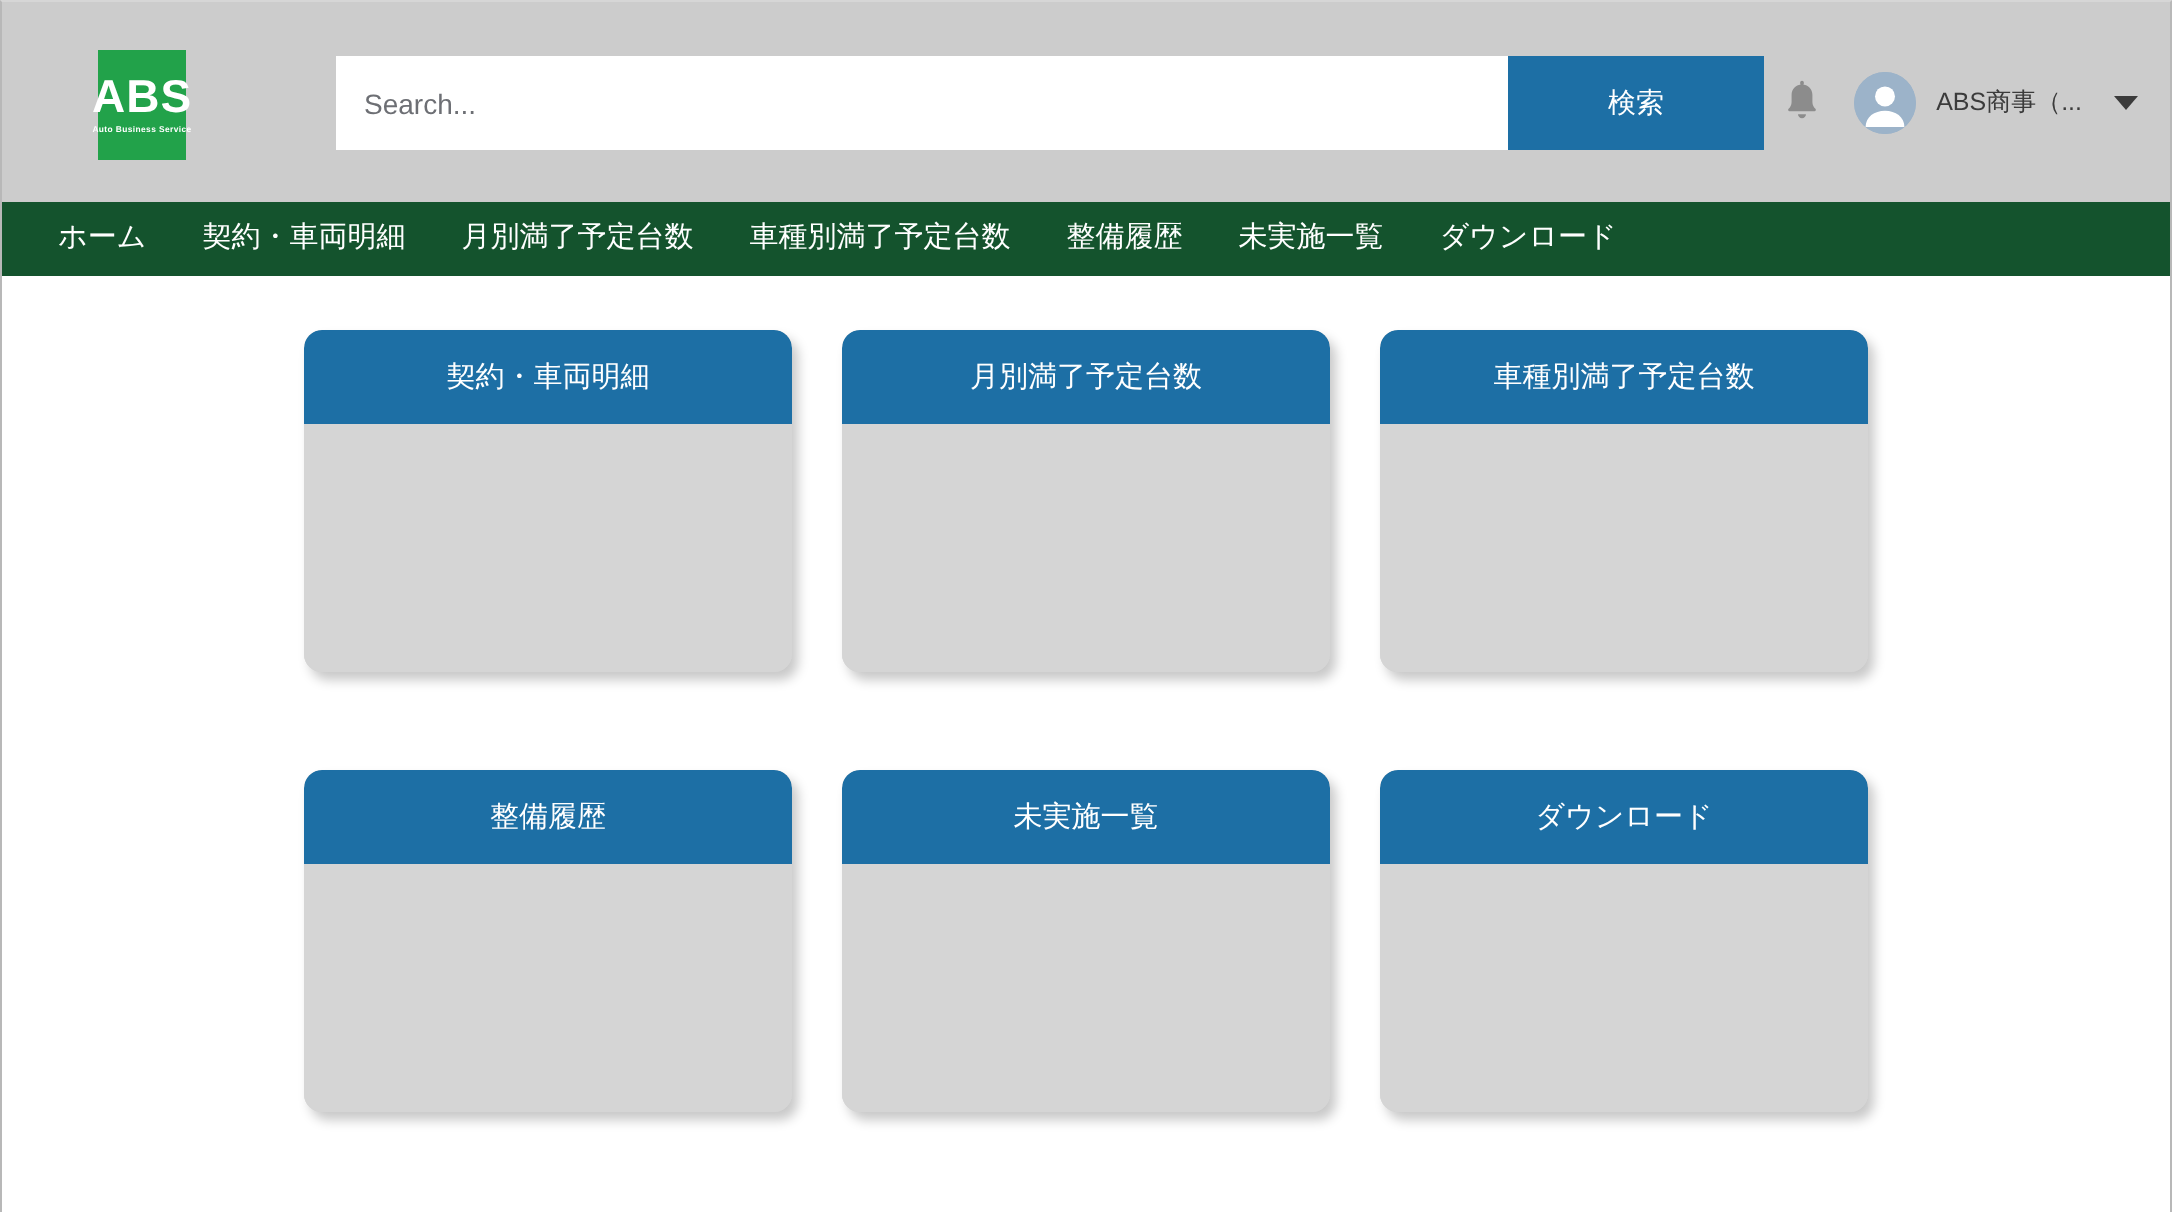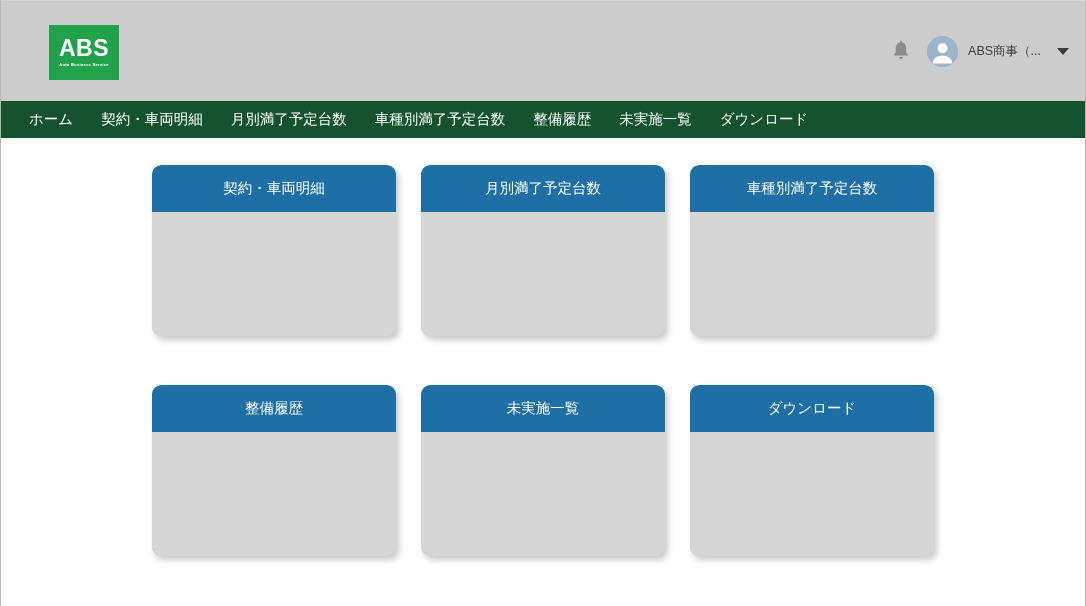--- a/index.html
+++ b/index.html
@@ -33,21 +33,21 @@
     background: #cccccc;
     display: flex;
     align-items: center;
     padding: 0;
   }
 
   .logo-wrap {
     position: absolute;
     left: 48px;
     top: 24px;
-    width: 70px;
+    width: 44px;
     height: 55px;
     background: #22a24a;
     display: flex;
     flex-direction: column;
     align-items: center;
     justify-content: center;
     line-height: 1;
     user-select: none;
   }
   .logo-main {
@@ -212,20 +212,24 @@
 
 <div class="app-frame">
 
   <div class="top-header">
 
     <div class="logo-wrap">
       <div class="logo-main">ABS</div>
       <div class="logo-sub">Auto Business Service</div>
     </div>
 
+    <div class="search-group">
+      <input class="search-input" type="text" placeholder="Search..." style="">
+      <button class="search-button">検索</button>
+    </div>
 
     <div class="header-right">
       <div class="bell-icon">
         <svg width="20" height="22" viewBox="0 0 20 22" aria-hidden="true">
           <path d="M10 2.2c-3.0 0-5.2 2.3-5.2 5.2v3.6c0 1.4-.6 2.6-1.5 3.4-.5.4-.2 1.2.5 1.2h12.4c.7 0 1-.8.5-1.2-.9-.8-1.5-2.0-1.5-3.4V7.4c0-2.9-2.2-5.2-5.2-5.2z" fill="#8c8c8c"></path>
           <rect x="9.1" y="0.4" width="1.8" height="2.4" rx="0.9" fill="#8c8c8c"></rect>
           <path d="M8.0 17.1h4.0c0 1.1-.9 2.0-2.0 2.0s-2.0-.9-2.0-2.0z" fill="#8c8c8c"></path>
         </svg>
       </div>
 

